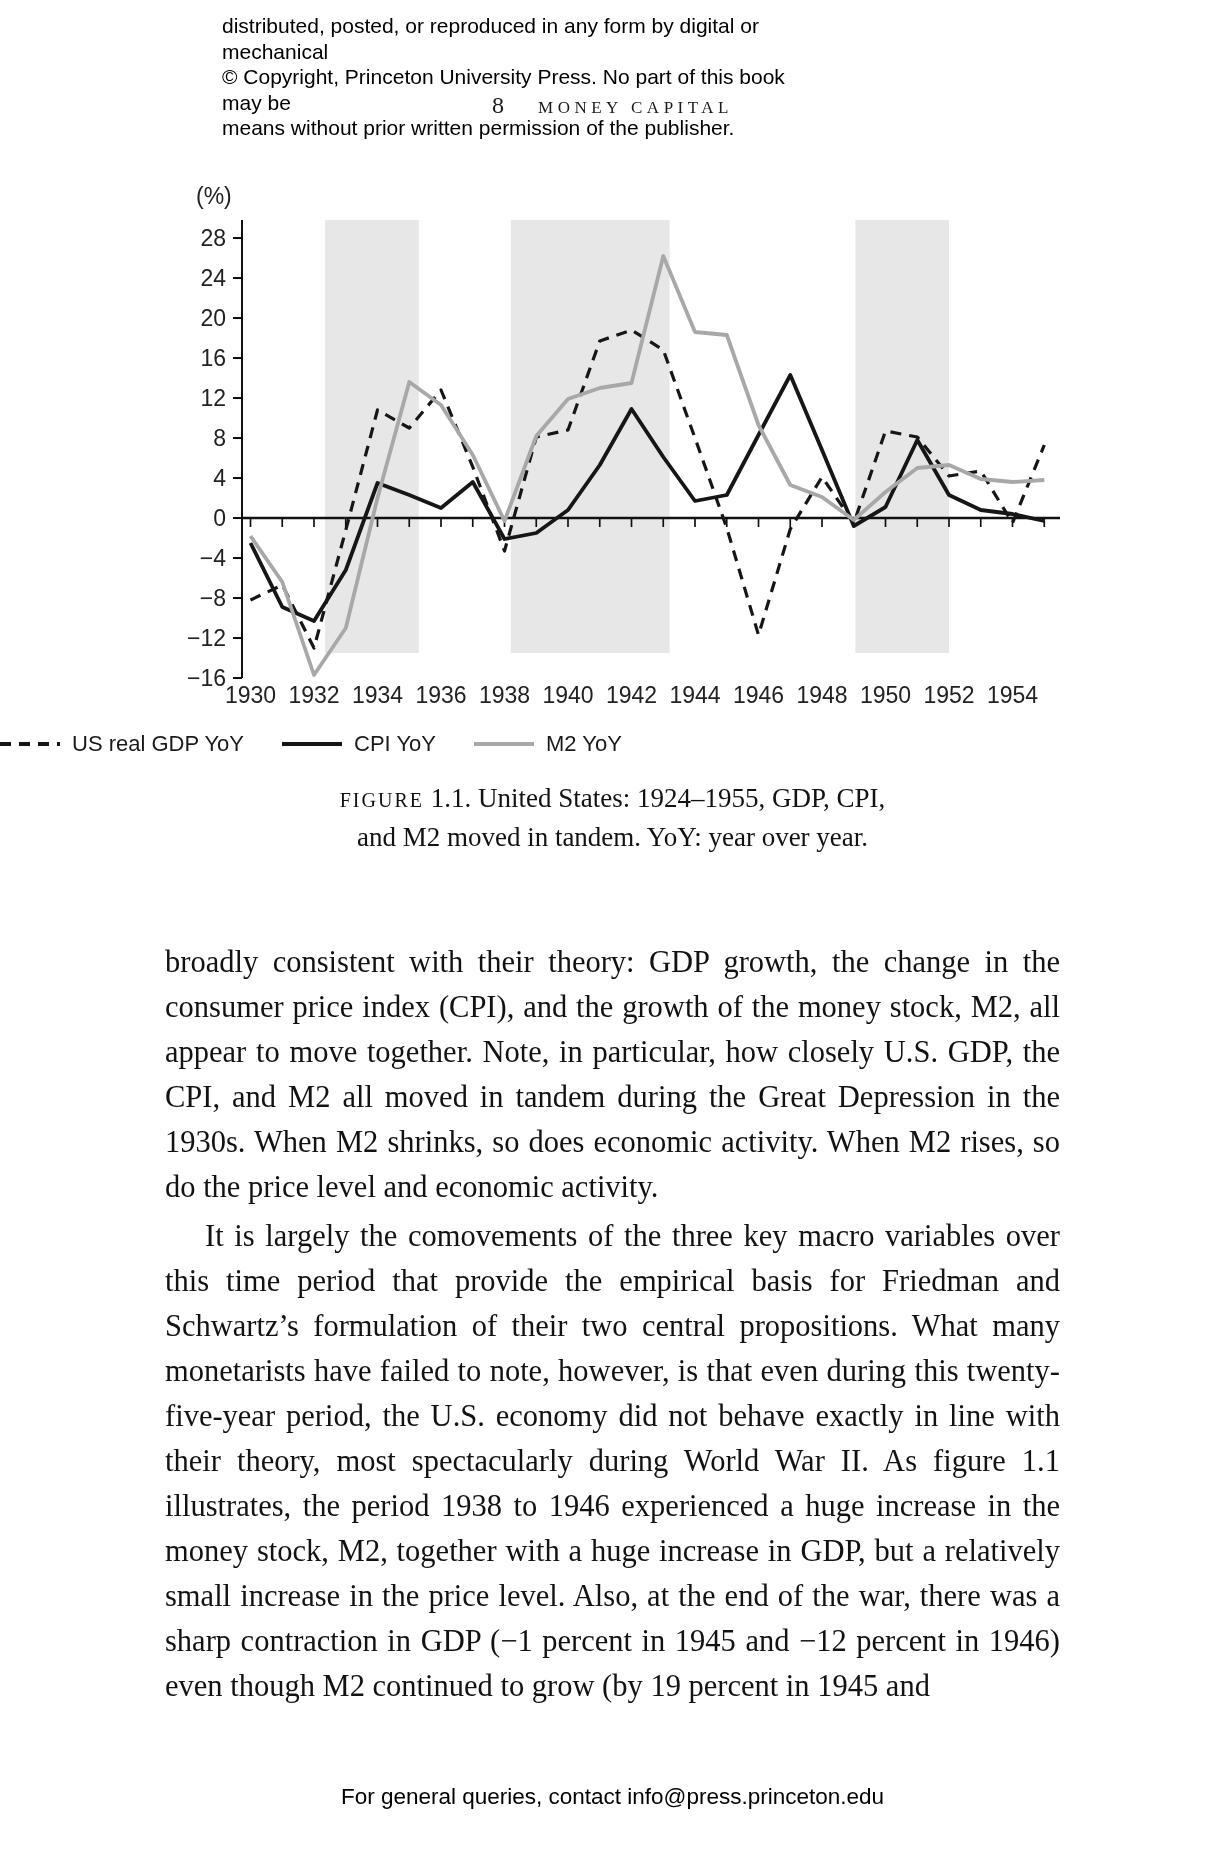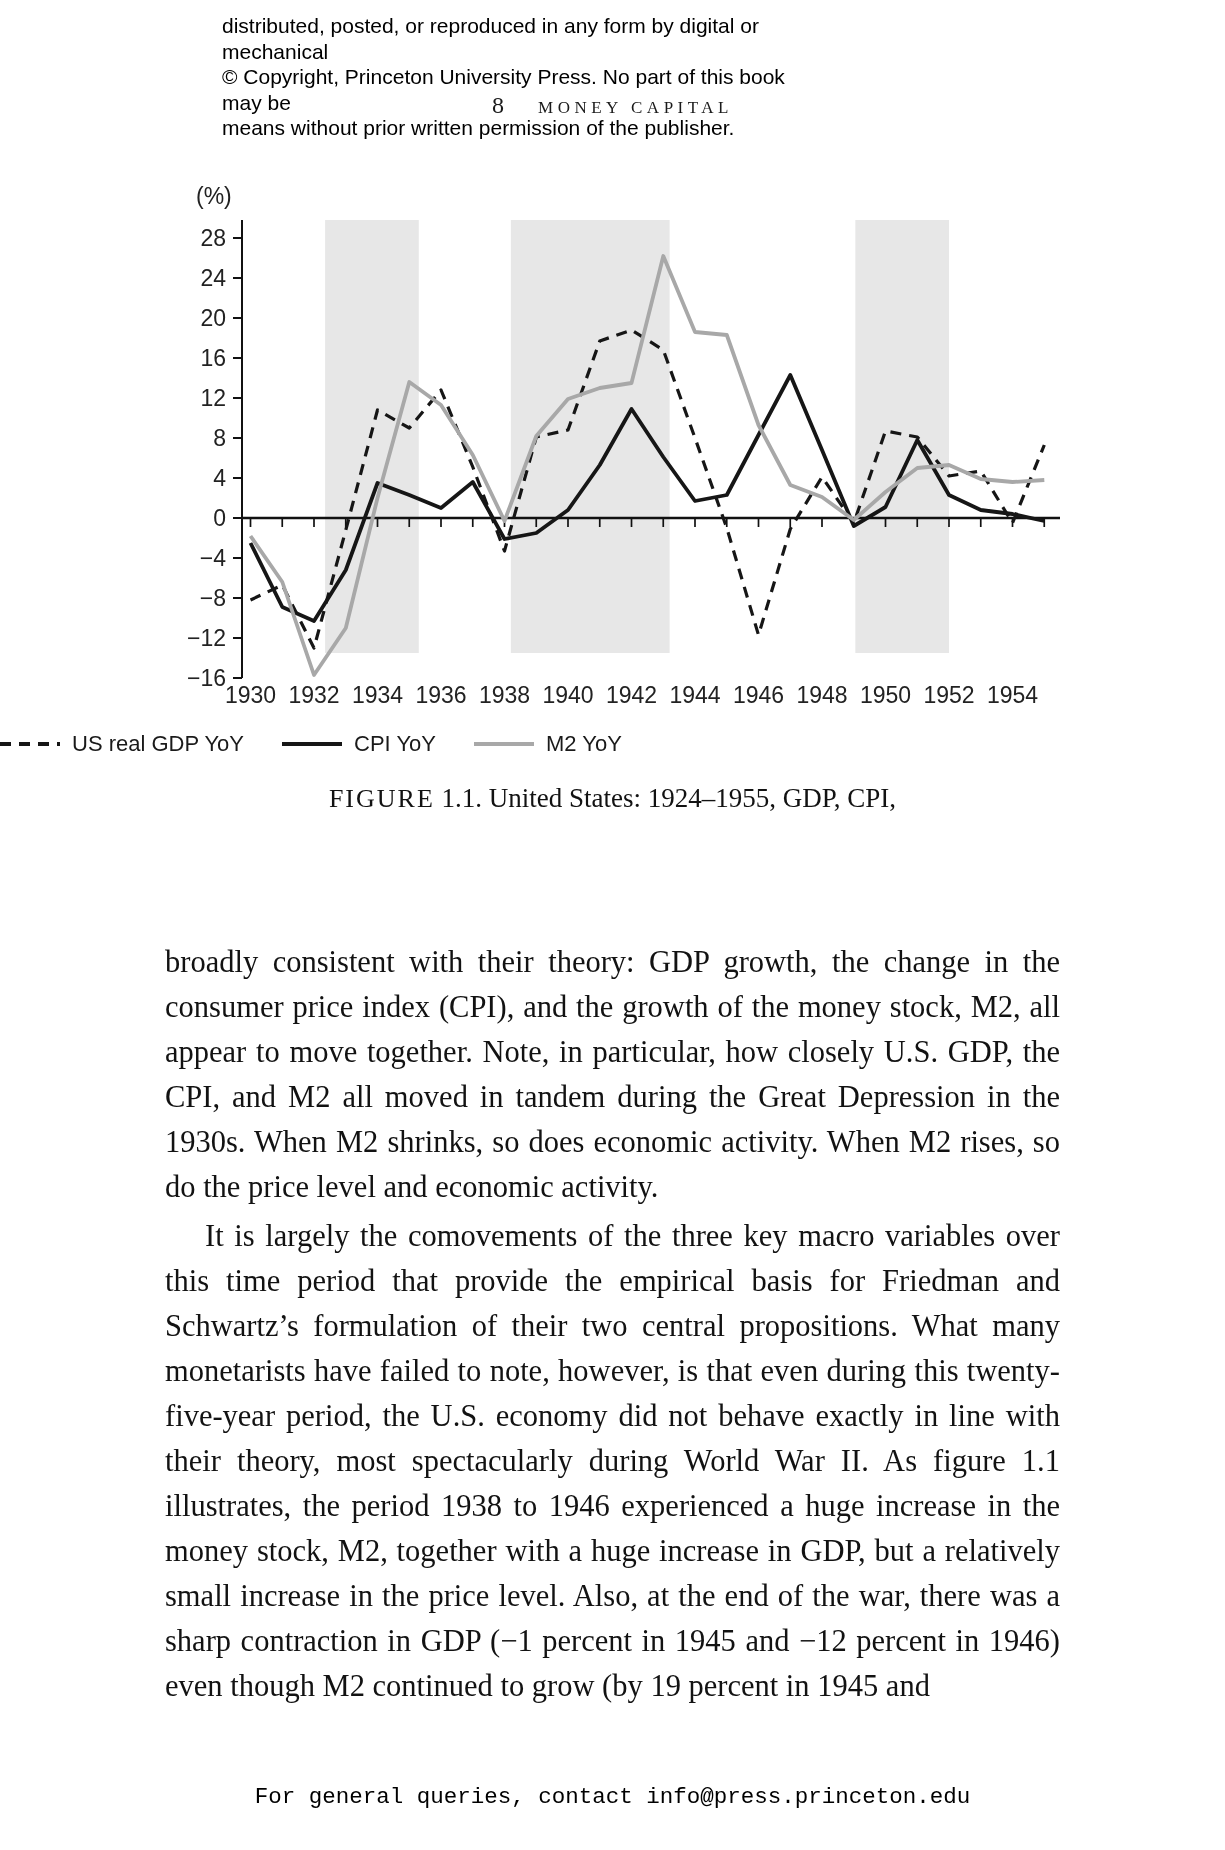--- a/index.html
+++ b/index.html
@@ -20,30 +20,30 @@
   .legend{position:absolute;left:0;top:731px;width:1225px;display:flex;justify-content:flex-start;
           align-items:center;gap:38px;font-family:"Liberation Sans",sans-serif;font-size:22px;color:#1a1a1a;}
   .legend-item{display:flex;align-items:center;gap:12px;}
   .sample{display:inline-block;width:60px;height:4px;}
   .sample.dashed{height:4px;background:repeating-linear-gradient(90deg,#161616 0 11px,transparent 11px 19px);}
   .sample.solid-black{background:#161616;}
   .sample.solid-gray{background:#a8a8a8;}
 
   .caption{position:absolute;left:160px;top:780px;width:905px;text-align:center;
            font-size:27px;line-height:37px;color:#121212;}
-  .caption .figlabel{font-size:26px;letter-spacing:2px;}
+  .caption .figlabel{font-size:20px;letter-spacing:2px;}
   .caption .src{font-style:italic;}
 
   .body-text{position:absolute;left:161px;top:936px;width:903px;
              font-size:30.5px;line-height:45px;color:#121212;text-align:justify;}
   .body-text p{margin:4px;}
   .body-text p.indent{text-indent:40px;}
 
   .footer{position:absolute;left:0;top:1784px;width:1225px;text-align:center;
-          font-family:Liberation Mono, monospace;font-size:22.5px;color:#000;}
+          font-family:Liberation Sans, sans-serif;font-size:22.5px;color:#000;}
 </style>
 </head>
 <body>
 
 <div class="page">
 
   <div class="copyright">
     <div>distributed, posted, or reproduced in any form by digital or mechanical</div>
     <div>© Copyright, Princeton University Press. No part of this book may be</div>
     <div>means without prior written permission of the publisher.</div>
@@ -140,20 +140,21 @@
       <span>CPI YoY</span>
     </div>
     <div class="legend-item">
       <span class="sample solid-gray"></span>
       <span>M2 YoY</span>
     </div>
   </div>
 
   <div class="caption">
     <div><span class="figlabel">FIGURE</span><span> 1.1. United States: 1924–1955, GDP, CPI,</span></div>
+    <div>and M2 moved in tandem. YoY: year over year.</div>
   </div>
 
   <div class="body-text">
     <p>broadly consistent with their theory: GDP growth, the change in the consumer price index (CPI), and the growth of the money stock, M2, all appear to move together. Note, in particular, how closely U.S. GDP, the CPI, and M2 all moved in tandem during the Great Depression in the 1930s. When M2 shrinks, so does economic activity. When M2 rises, so do the price level and economic activity.</p>
     <p class="indent">It is largely the comovements of the three key macro variables over this time period that provide the empirical basis for Friedman and Schwartz’s formulation of their two central propositions. What many monetarists have failed to note, however, is that even during this twenty-five-year period, the U.S. economy did not behave exactly in line with their theory, most spectacularly during World War II. As figure 1.1 illustrates, the period 1938 to 1946 experienced a huge increase in the money stock, M2, together with a huge increase in GDP, but a relatively small increase in the price level. Also, at the end of the war, there was a sharp contraction in GDP (−1 percent in 1945 and −12 percent in 1946) even though M2 continued to grow (by 19 percent in 1945 and</p>
   </div>
 
   <div class="footer">For general queries, contact info@press.princeton.edu</div>
 
 </div>

